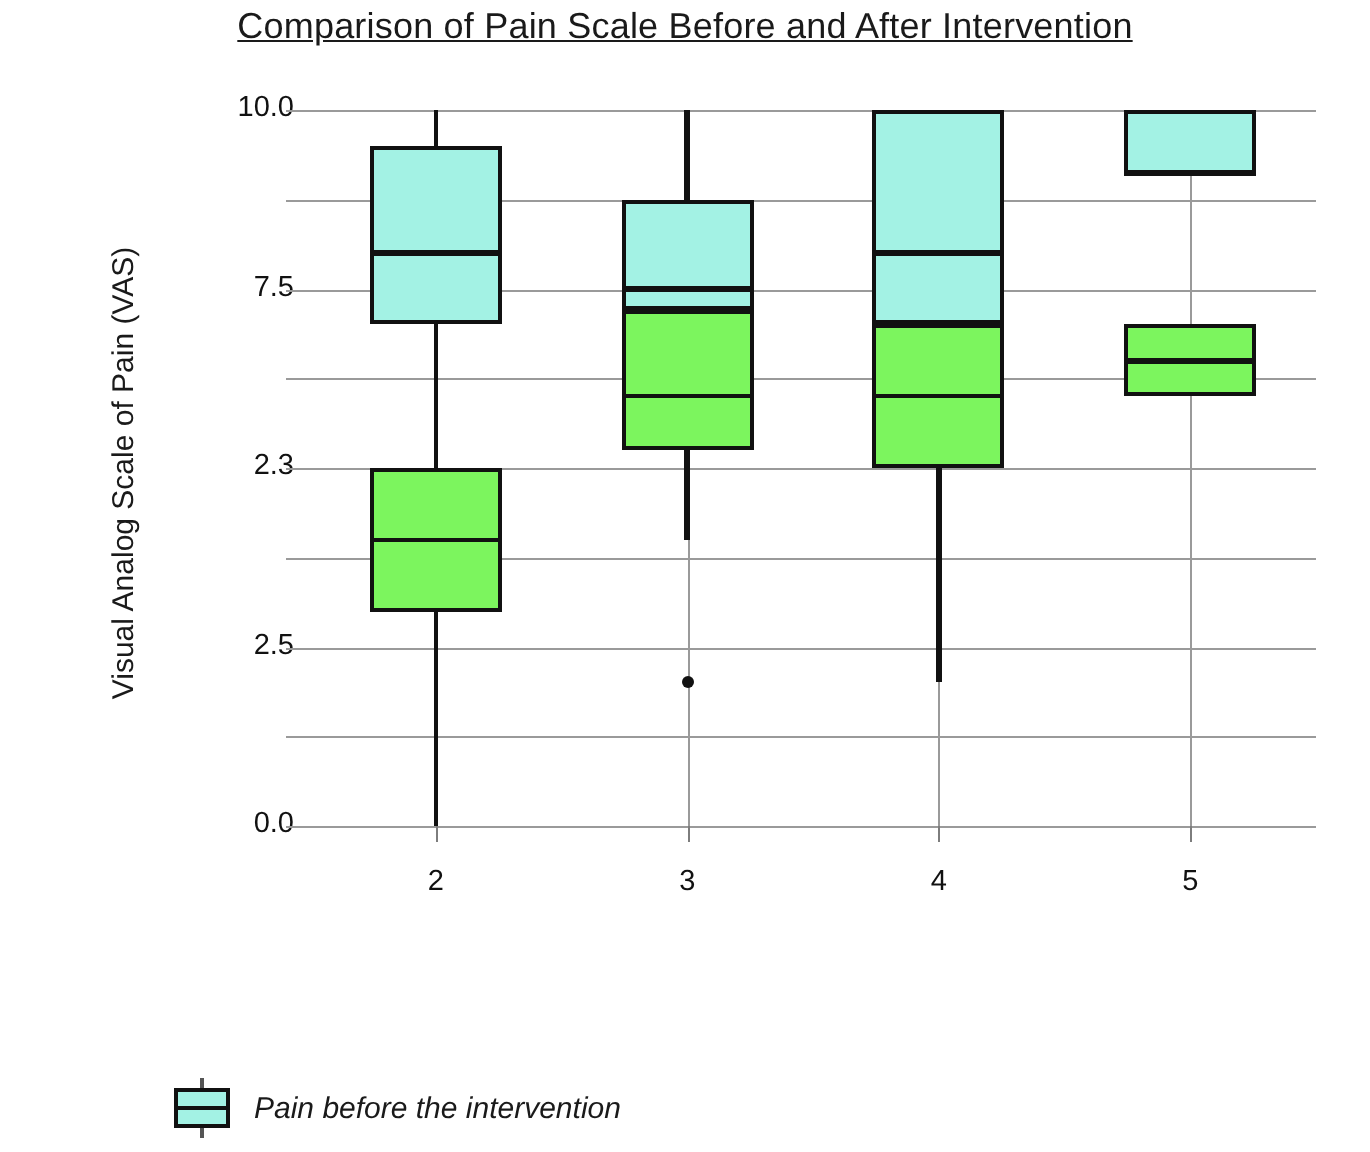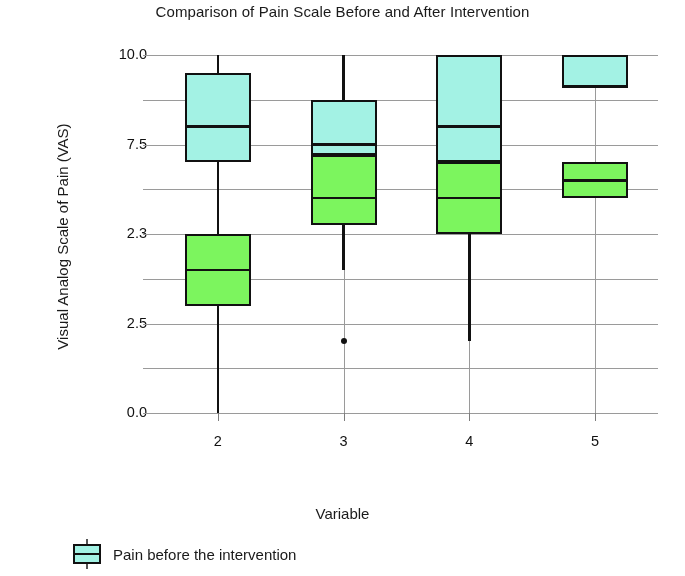--- a/index.html
+++ b/index.html
@@ -1,21 +1,21 @@
 <!DOCTYPE html>
 <html><head>
 <meta charset="utf-8">
 <style>
   html,body{margin:0;padding:0;background:#ffffff;}
   body{width:685px;height:576px;overflow:hidden;font-family:"Liberation Sans","DejaVu Sans",sans-serif;color:#111;}
   #root{position:relative;width:685px;height:576px;}
 
   .title{
     position:absolute;left:0;top:3px;width:685px;text-align:center;
-    font-size:15px;color:#1a1a1a;letter-spacing:0.1px;
+    font-size:18px;color:#1a1a1a;letter-spacing:0.1px;text-decoration:underline;
   }
 
   
   #plot{position:absolute;left:155px;top:55px;width:503px;height:358px;}
   .gridline{position:absolute;left:0;width:503px;height:1px;background:#9a9a9a;}
   .gridline.minor{background:#9a9a9a;}
   .vgrid{position:absolute;top:0;width:1px;height:358px;background:#9a9a9a;}
 
   .ytick-label{
     position:absolute;right:0;width:60px;text-align:right;
@@ -129,24 +129,23 @@
       <div class="xtick-label" style="left: 62.875px;">2</div>
       <div class="xtick-mark" style="left: 188.625px;"></div>
       <div class="xtick-label" style="left: 188.625px;">3</div>
       <div class="xtick-mark" style="left: 314.375px;"></div>
       <div class="xtick-label" style="left: 314.375px;">4</div>
       <div class="xtick-mark" style="left: 440.125px;"></div>
       <div class="xtick-label" style="left: 440.125px;">5</div>
     </div>
 
 
-  <div class="legend-title">Variable</div>
 
   <div id="legend">
-      <div class="legend-item" style="left: 70px;">
+      <div class="legend-item" style="left: 84px; font-style: italic;">
         <div class="legend-key">
           <div class="kwh top"></div>
           <div class="kbox" style="background:#A3F2E4"></div>
           <div class="kmed"></div>
           <div class="kwh bot"></div>
         </div>
         <div class="legend-label">Pain before the intervention</div>
       </div>
     </div>
 

